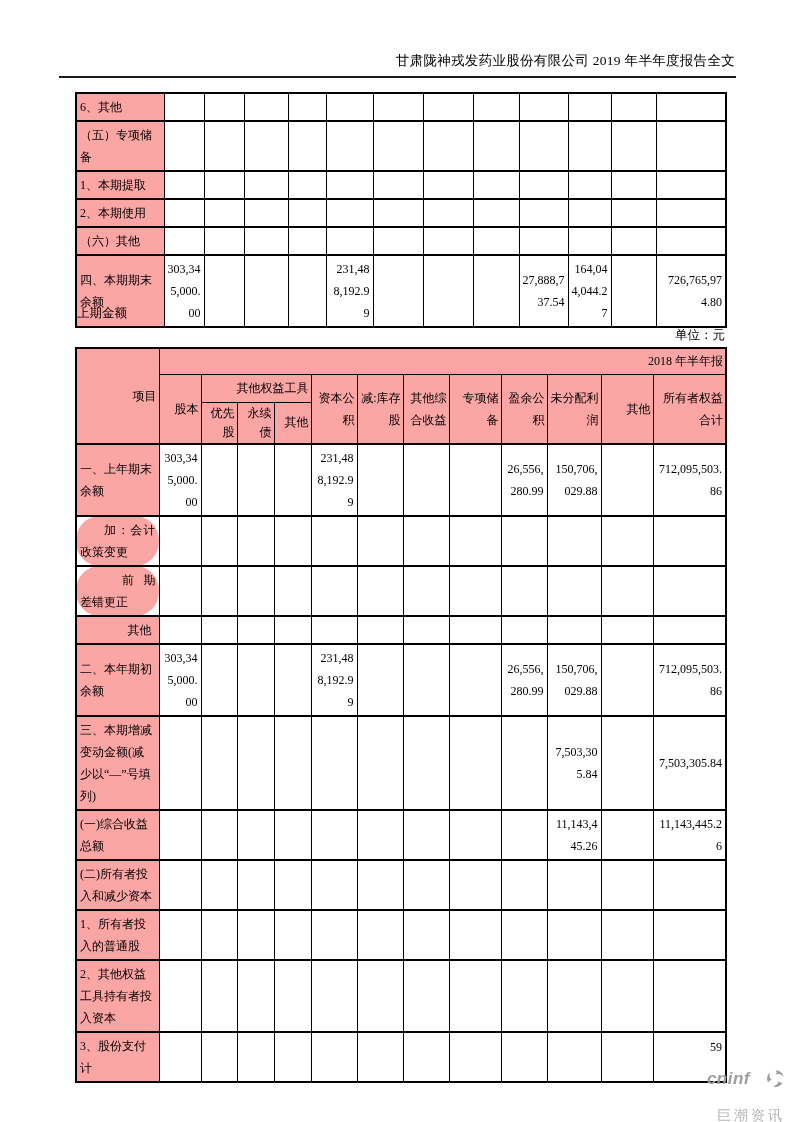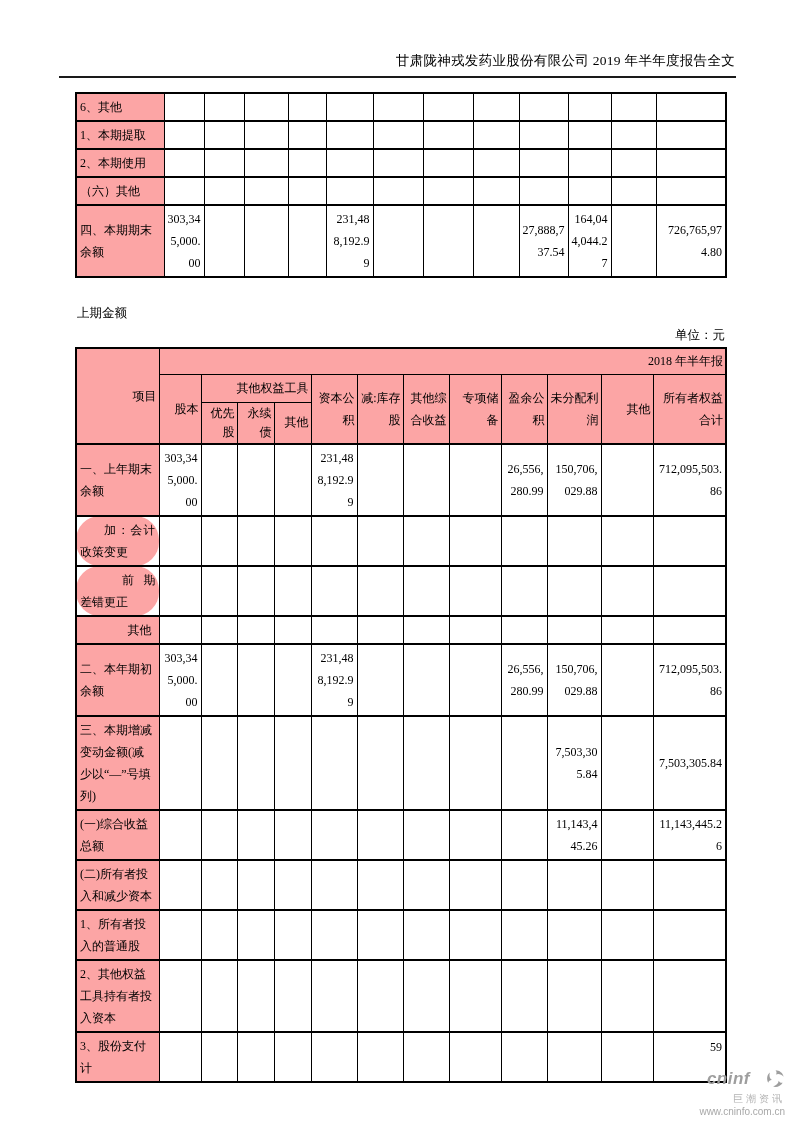--- a/index.html
+++ b/index.html
@@ -60,21 +60,21 @@
   .cninfo-logo {
     position: absolute; top: 1069px; right: 8px;
     text-align: right; color: #a6a6a6;
     font-family: "Liberation Sans", sans-serif;
     line-height: 1;
   }
   .cninfo-logo .brand-row { display: flex; align-items: center; justify-content: flex-end; gap: 16px; }
   .cninfo-logo .brand {
     font-weight: bold; font-style: italic; font-size: 17px; letter-spacing: 0.5px; color: #9e9e9e;
   }
-  .cninfo-logo .cn { font-size: 10px; letter-spacing: 3px; margin-top: 6px; color: #b3b3b3; }
+  .cninfo-logo .cn { font-size: 14px; letter-spacing: 3px; margin-top: 20px; color: #b3b3b3; }
   .cninfo-logo .url { font-size: 10px; margin-top: 3px; color: #a8a8a8; text-align: center; }
 </style>
 </head>
 <body>
 
 <div class="doc-title">甘肃陇神戎发药业股份有限公司 2019 年半年度报告全文</div>
 <div class="head-rule"></div>
 
 <table class="fin" id="table1">
   <colgroup>
@@ -88,20 +88,35 @@
       <col style="width:50px">
     <col style="width:46px">
       <col style="width:49px">
       <col style="width:43px">
       <col style="width:45px">
     <col style="width:70px">
   </colgroup>
   <tbody>
       <tr>
         <td class="lbl">6、其他</td>
+        <td class="num"></td>
+        <td class="num"></td>
+        <td class="num"></td>
+        <td class="num"></td>
+        <td class="num"></td>
+        <td class="num"></td>
+        <td class="num"></td>
+        <td class="num"></td>
+        <td class="num"></td>
+        <td class="num"></td>
+        <td class="num"></td>
+        <td class="num"></td>
+      </tr>
+      <tr>
+        <td class="lbl">（五）专项储备</td>
         <td class="num"></td>
         <td class="num"></td>
         <td class="num"></td>
         <td class="num"></td>
         <td class="num"></td>
         <td class="num"></td>
         <td class="num"></td>
         <td class="num"></td>
         <td class="num"></td>
         <td class="num"></td>

